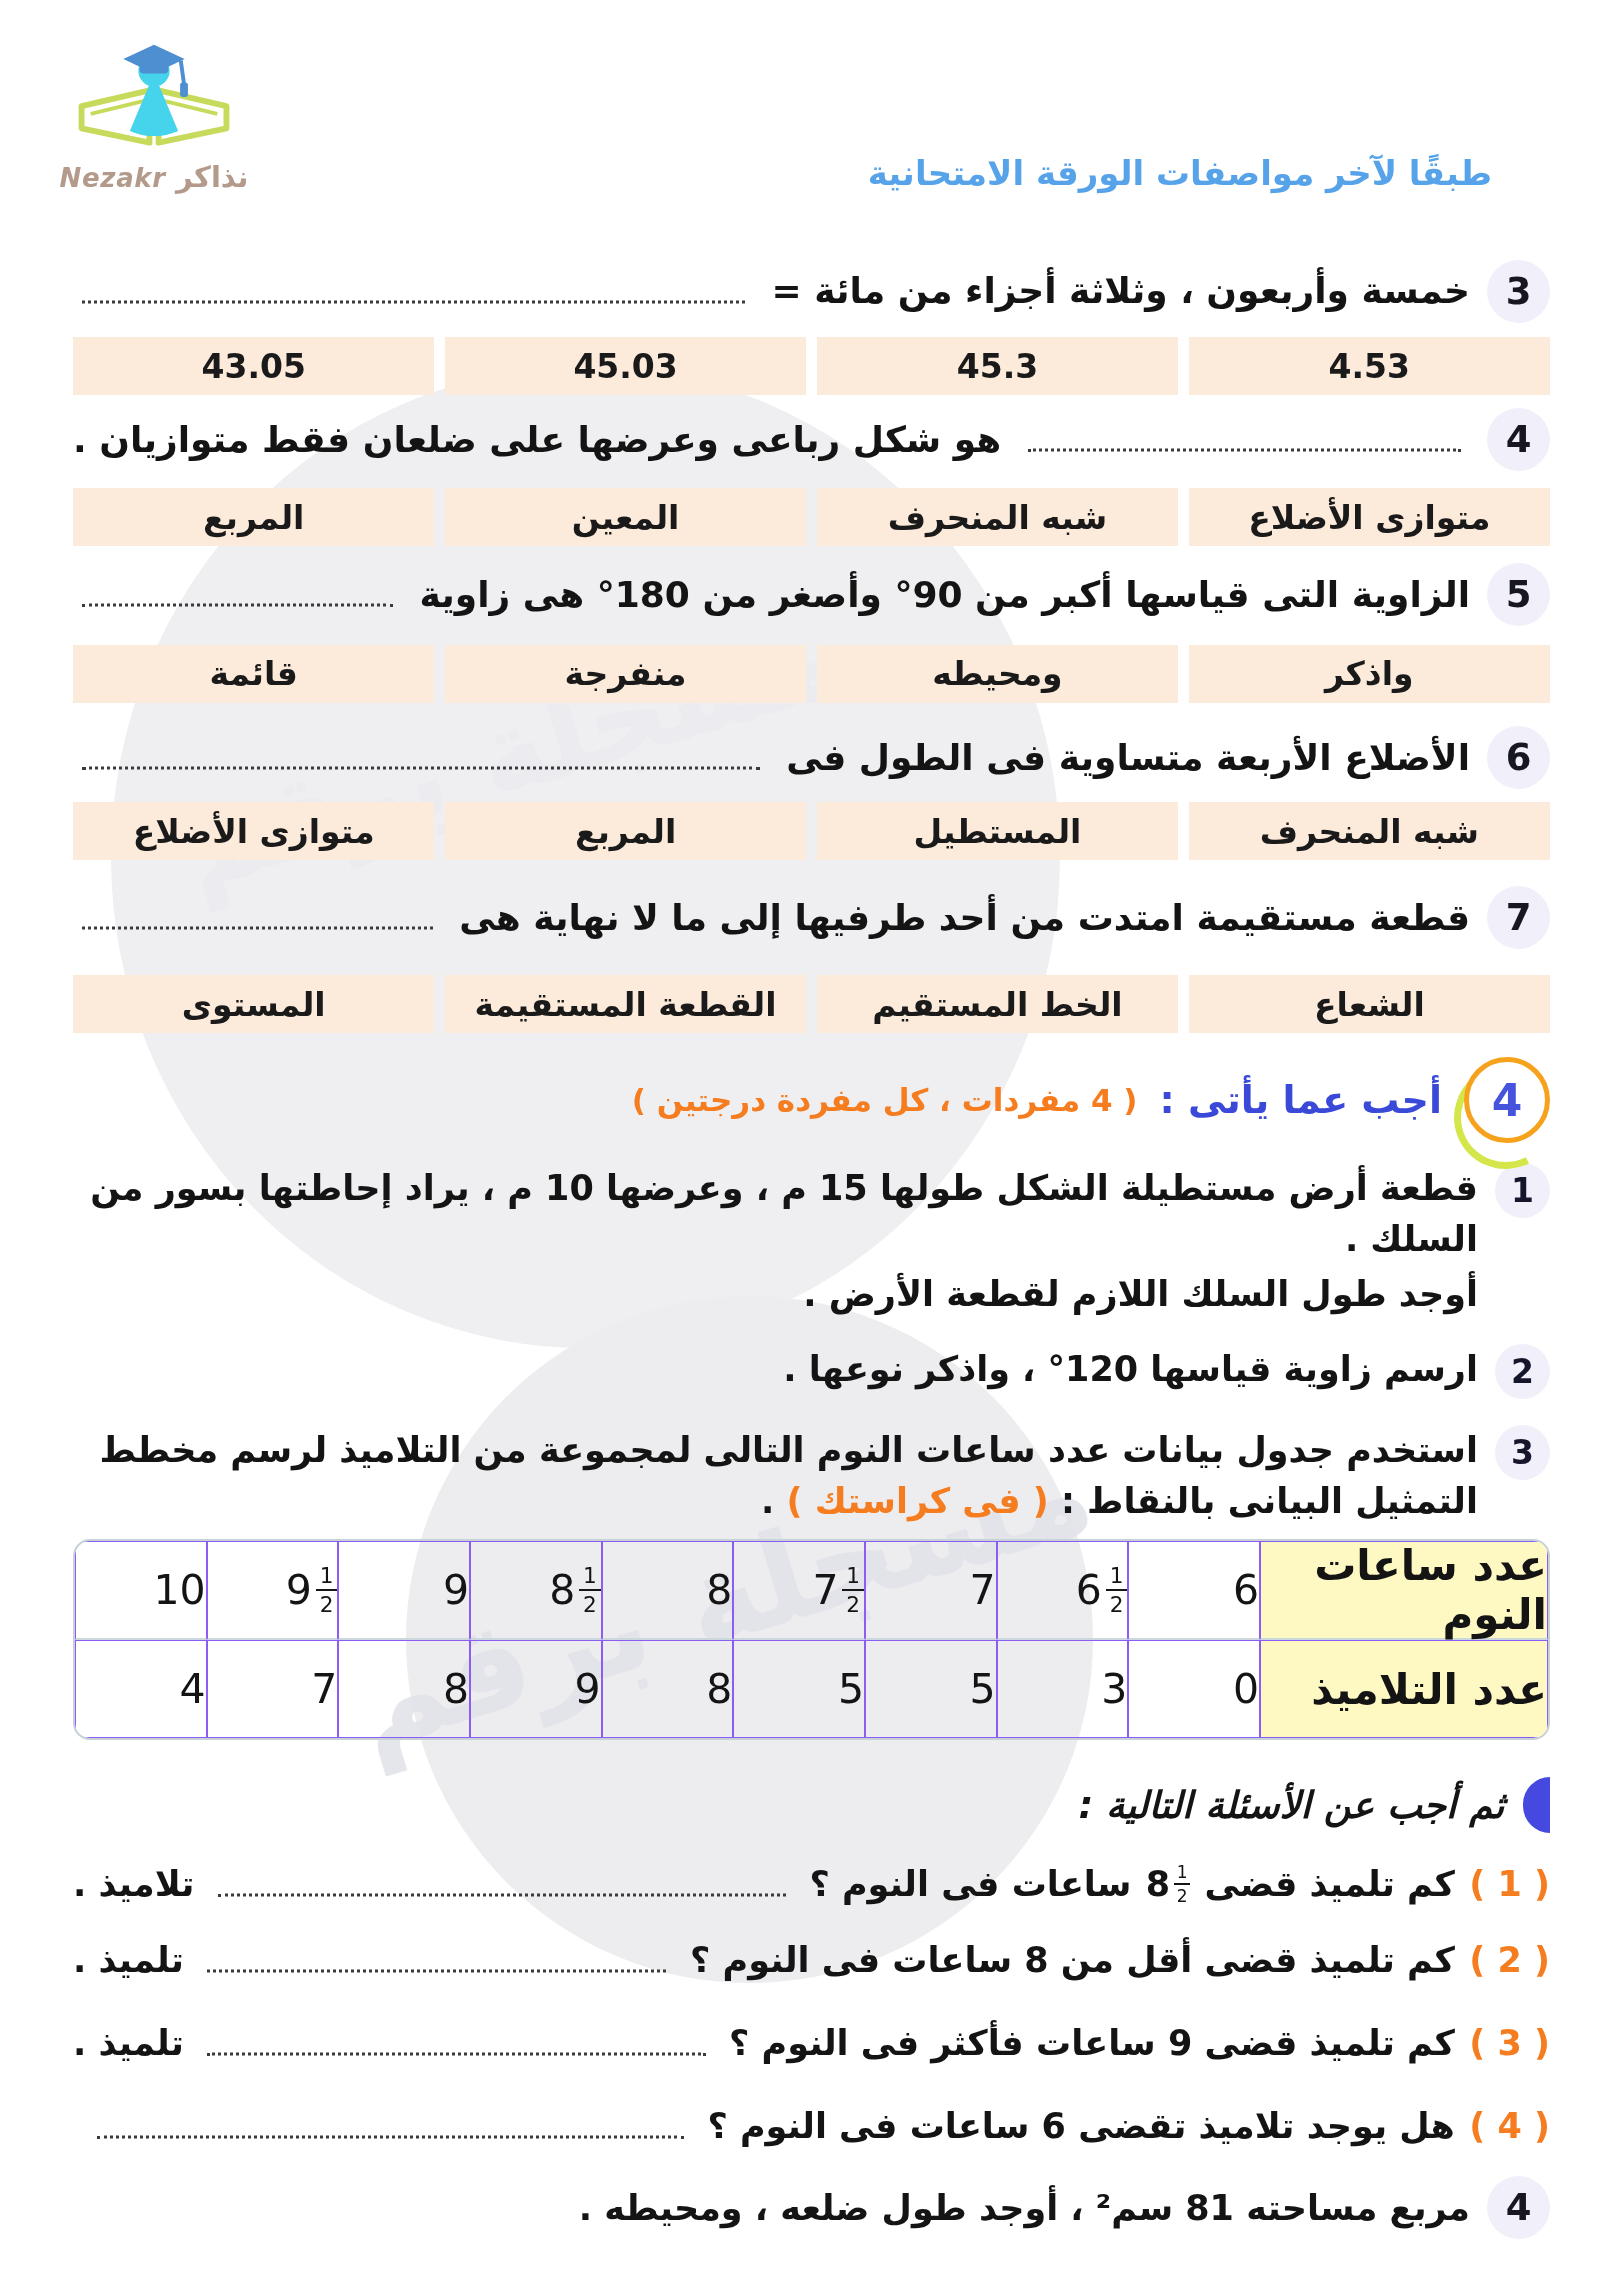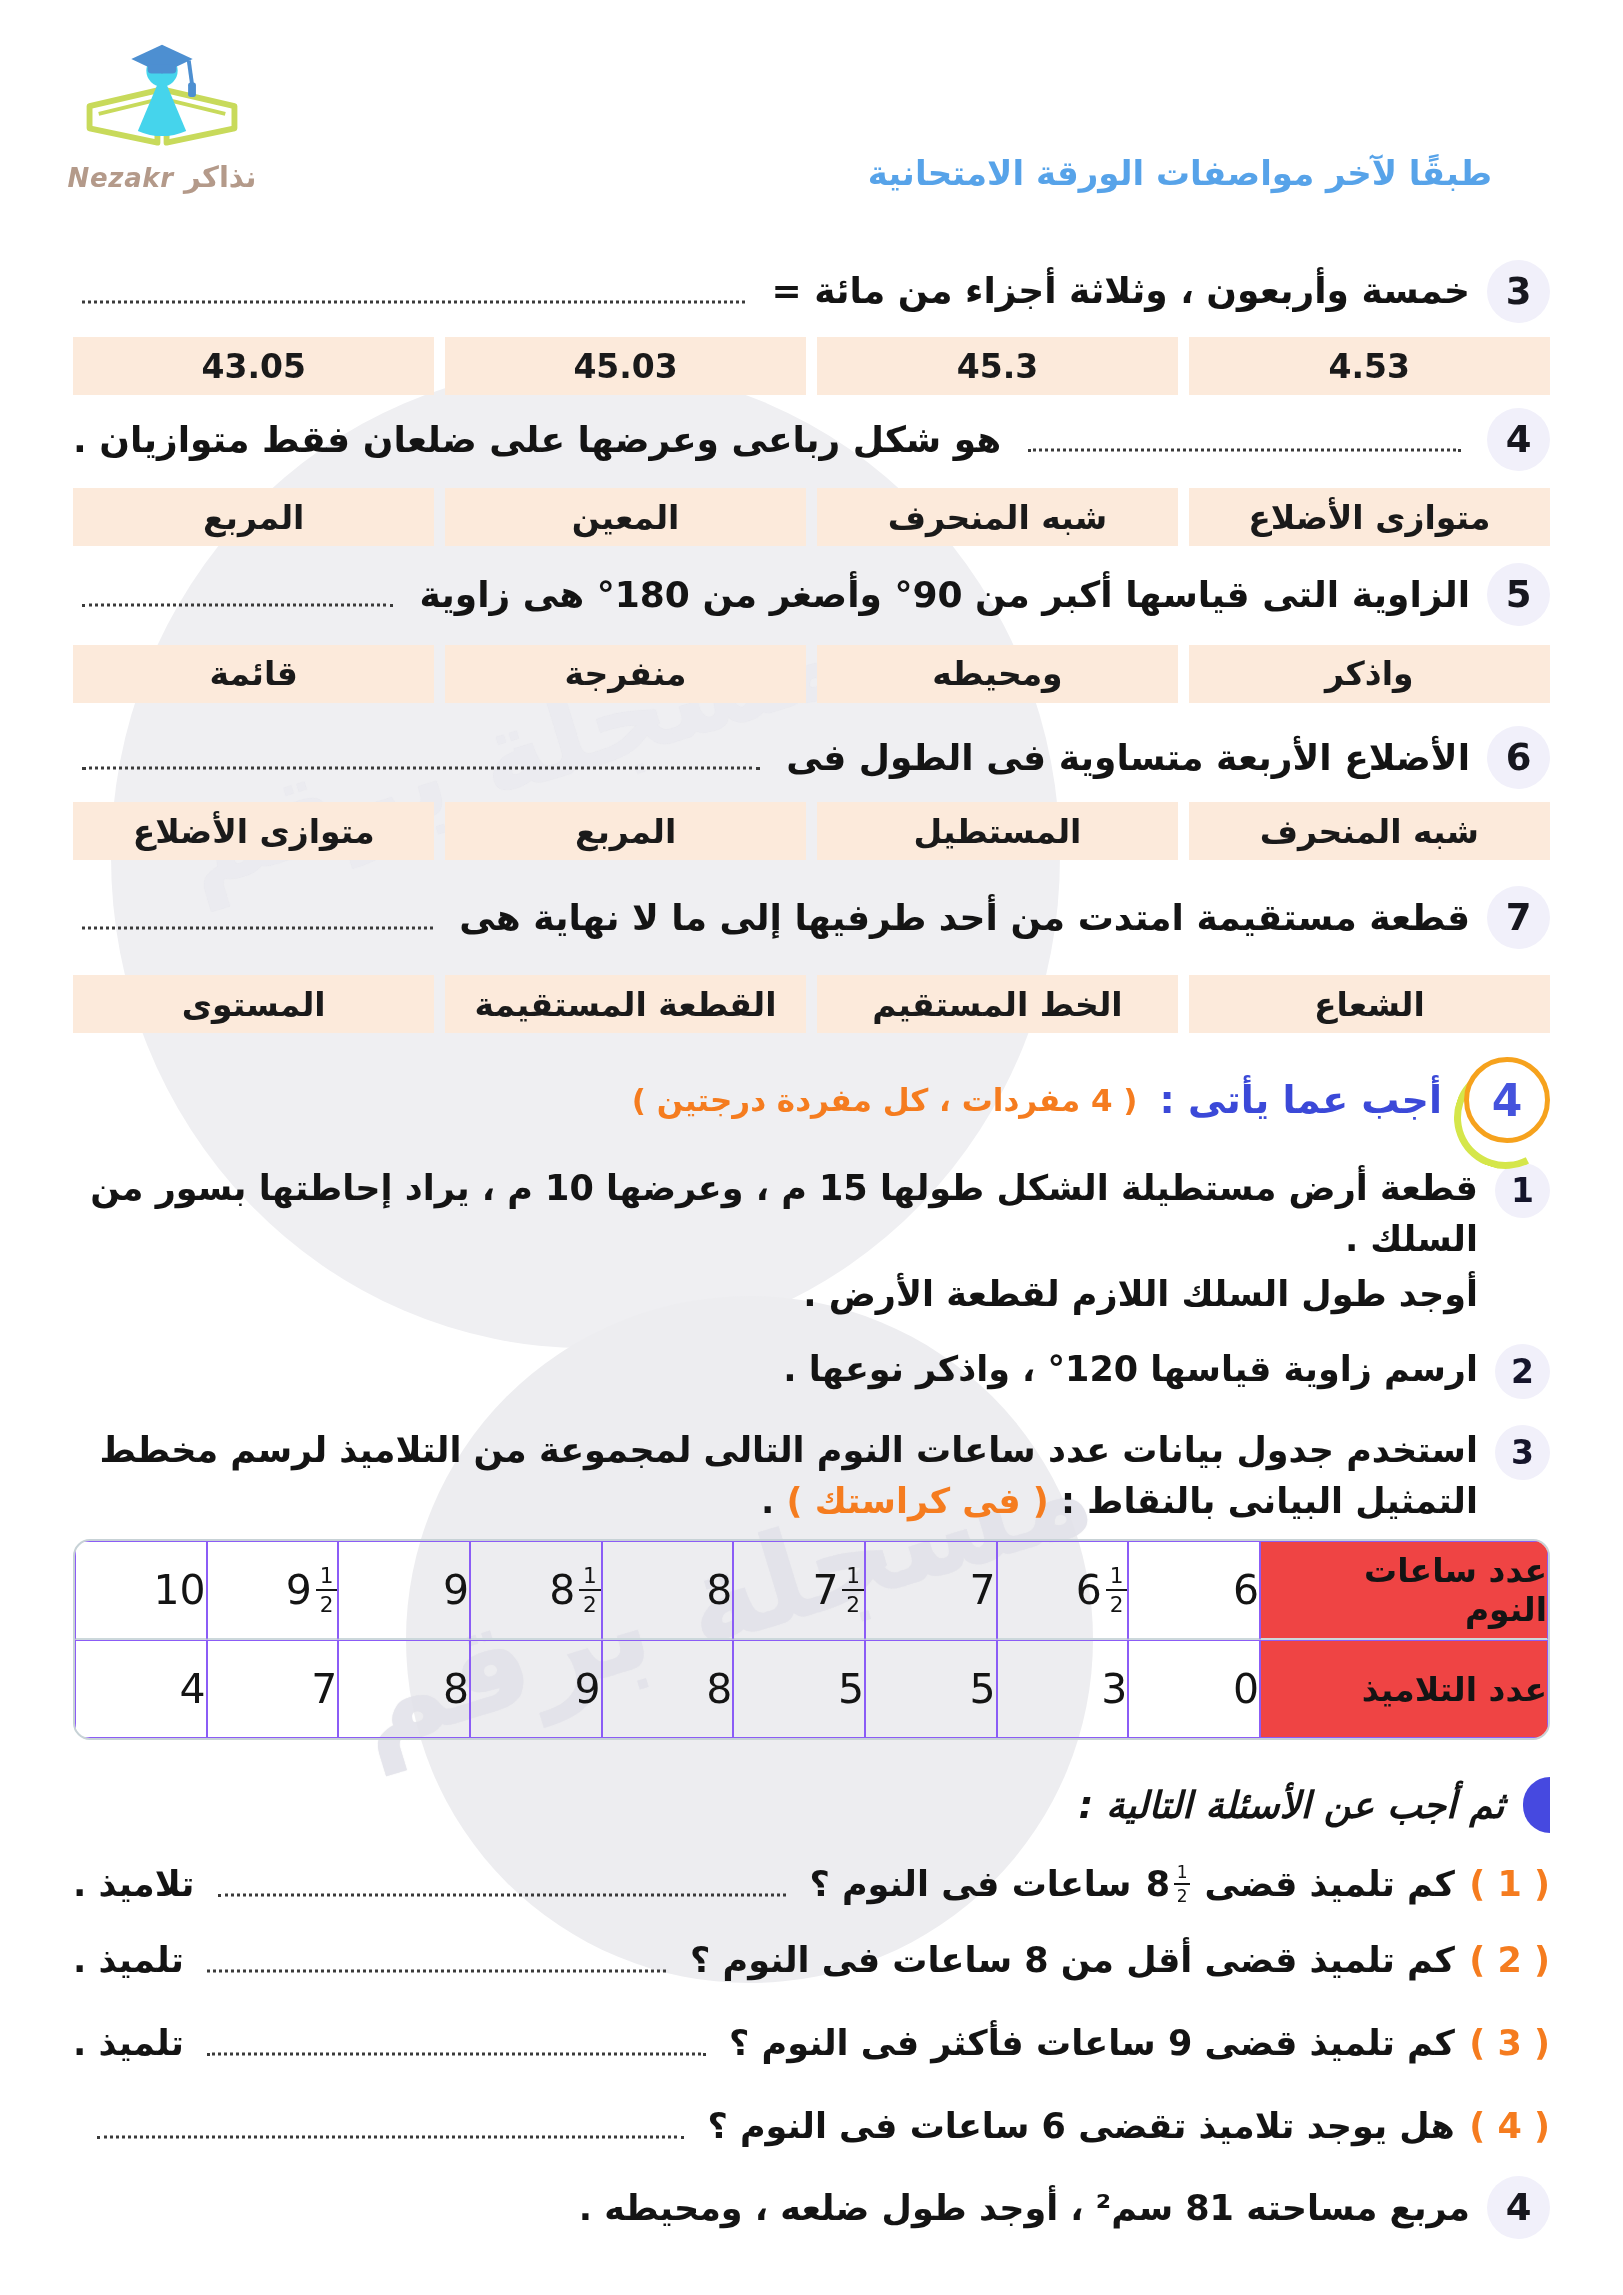--- a/index.html
+++ b/index.html
@@ -9,21 +9,21 @@
     margin:0 auto;direction:rtl;
   }
   
   .wm{position:absolute;z-index:0;pointer-events:none;}
   .wm-blob1{top:366px;left:111px;width:949px;height:982px;border-radius:50%;background:#efeff2;}
   .wm-blob2{top:1296px;left:406px;width:687px;height:687px;border-radius:50%;background:#ededf0;}
   .wm-text{font-weight:800;color:#ffffff;text-shadow:0 0 1.3px #e3e3e8;opacity:.9;white-space:nowrap;}
   .wm-text1{top:1525px;left:340px;font-size:124px;transform:rotate(-17deg);color:#e3e3ea;}
   .wm-text2{top:687px;left:170px;font-size:111px;transform:rotate(-17deg);color:#ebebf0;}
   
-  .logo{position:absolute;top:33px;left:64px;width:196px;text-align:center;z-index:2;}
+  .logo{position:absolute;top:33px;left:56px;width:196px;text-align:center;z-index:2;}
   .logo-caption{margin-top:1.3px;font-size:29px;font-weight:800;color:#b49a8a;letter-spacing:0.7px;direction:rtl;}
   .logo-caption .en{font-style:italic;font-size:26px;}
   .exam-note{
     position:absolute;top:153px;right:131px;z-index:2;
     font-size:34px;font-weight:800;color:#57a3e9;
   }
   
   .content{position:relative;z-index:1;padding:260px 73px 0 73px;}
   .q-row{display:flex;align-items:center;gap:17px;font-size:36px;font-weight:700;line-height:1.18;}
   .q-badge{
@@ -68,21 +68,21 @@
   
   .sleep-table{
     margin-top:13px;border:2px solid #c7d2d6;border-radius:17px;overflow:hidden;
     display:grid;grid-template-columns:288px repeat(9,1fr);grid-template-rows:99px 98px;
     background:transparent;
   }
   .cell{
     border:1px solid #8b5cf6;display:flex;align-items:center;justify-content:flex-start;
     font-size:41px;font-weight:400;background:transparent;
   }
-  .cell.hdr{background:#ef4444;font-size:33px;font-weight:700;padding-left:15px;}
+  .cell.hdr{background:#fef9c3;font-size:42px;font-weight:700;padding-left:15px;}
   .row1{border-bottom:2.6px solid #ccd8db;}
   .mixed{display:inline-flex;align-items:center;gap:3.9px;direction:ltr;}
   .vfrac{display:inline-flex;flex-direction:column;align-items:center;line-height:1;font-size:21.6px;font-weight:500;}
   .vfrac .fn{border-bottom:2.6px solid #161616;padding:0 3.9px 2.6px;}
   .vfrac .fd{padding-top:2.6px;}
   
   .intro-row{margin-top:37px;display:flex;align-items:center;gap:18.3px;font-size:37px;font-weight:700;font-style:italic;}
   .half-bullet{flex:none;width:27.5px;height:56px;background:#4649e0;border-radius:56px 0 0 56px;}
   .fu-row{display:flex;align-items:center;gap:14.4px;font-size:35px;font-weight:700;line-height:1.2;}
   .fu-label{color:#f57c1f;font-weight:800;white-space:nowrap;}

